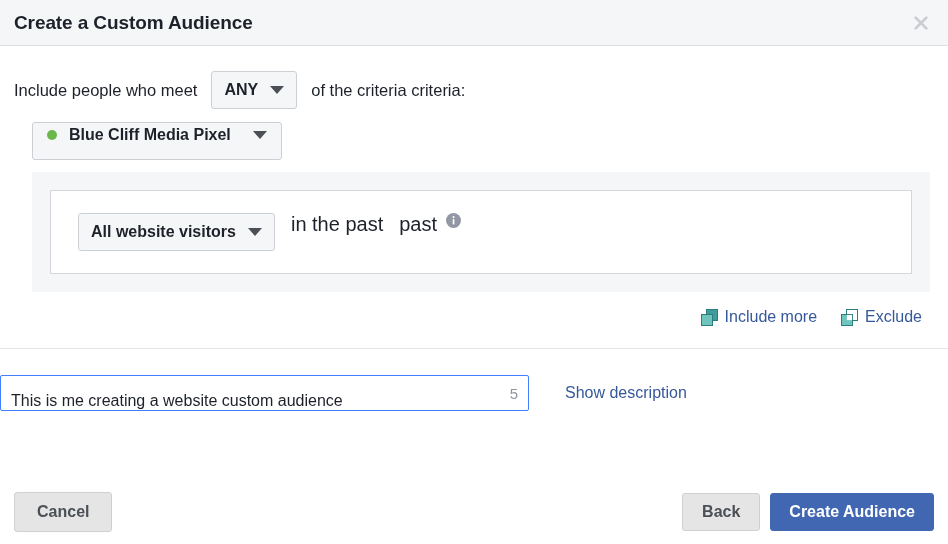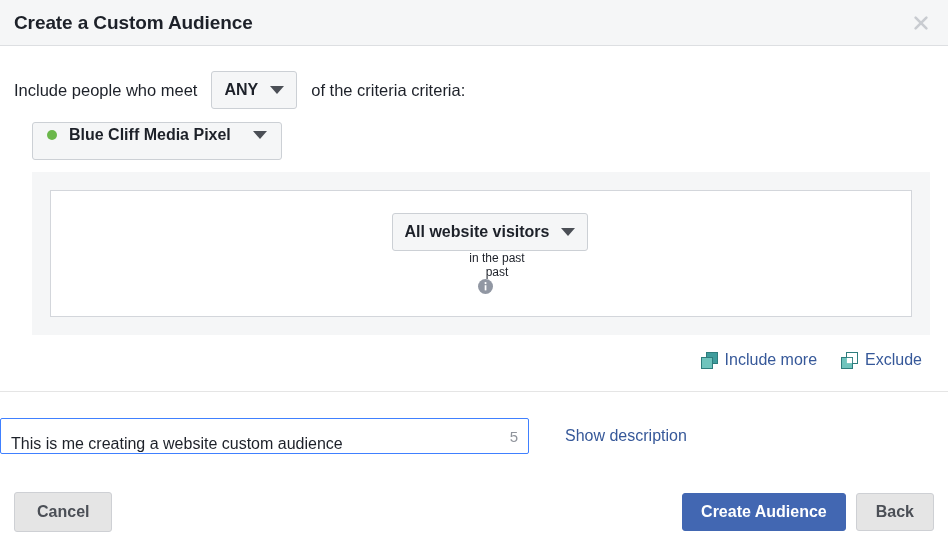--- a/index.html
+++ b/index.html
@@ -138,30 +138,29 @@
 
   
   .rule-panel {
     margin: 12px 18px 0 32px;
     background: #f5f6f7;
     padding: 18px;
   }
   .rule-box {
     background: #ffffff;
     border: 1px solid #d3d6db;
-    padding: 22px 2px;
-    display: flex;
-    align-items: center;
-    flex-direction: column;
+    padding: 22px 9px;
+    display: flex;
+    align-items: flex-start;
   }
   .rule-box .gray-select { margin-left: 18px; }
   .inline-text {
-    font-size: 12px;
-    color: #1d2129;
-    margin-left: 32px;
+    font-size: 20px;
+    color: #1d2129;
+    margin-left: 16px;
     white-space: nowrap;
   }
   .days-input {
     width: 58px;
     height: 36px;
     border: 1px solid #bec3c9;
     border-radius: 2px;
     background: #fff;
     margin-left: 16px;
     font-family: "Liberation Sans", sans-serif;
@@ -379,18 +378,18 @@
         <span class="char-count">5</span>
       </div>
       <span class="show-desc">Show description</span>
     </div>
 
   </div>
 
   <div class="dialog-footer">
     <button class="btn btn-secondary btn-cancel">Cancel</button>
     <div class="footer-right">
+      <button class="btn btn-secondary btn-back">Back</button>
       <button class="btn btn-primary">Create Audience</button>
-      <button class="btn btn-secondary btn-back">Back</button>
     </div>
   </div>
 
 </div>
 
 </body></html>

